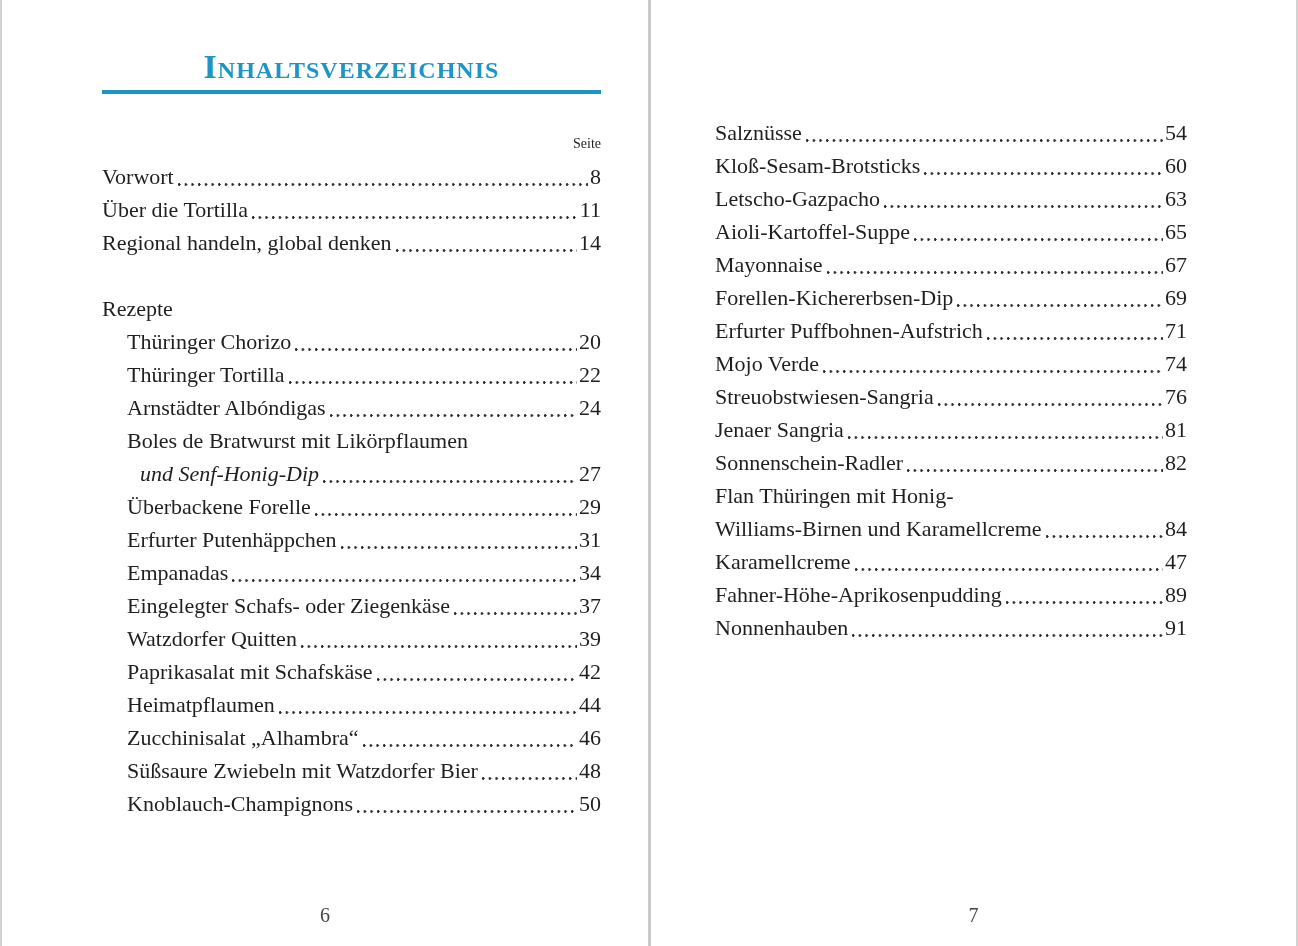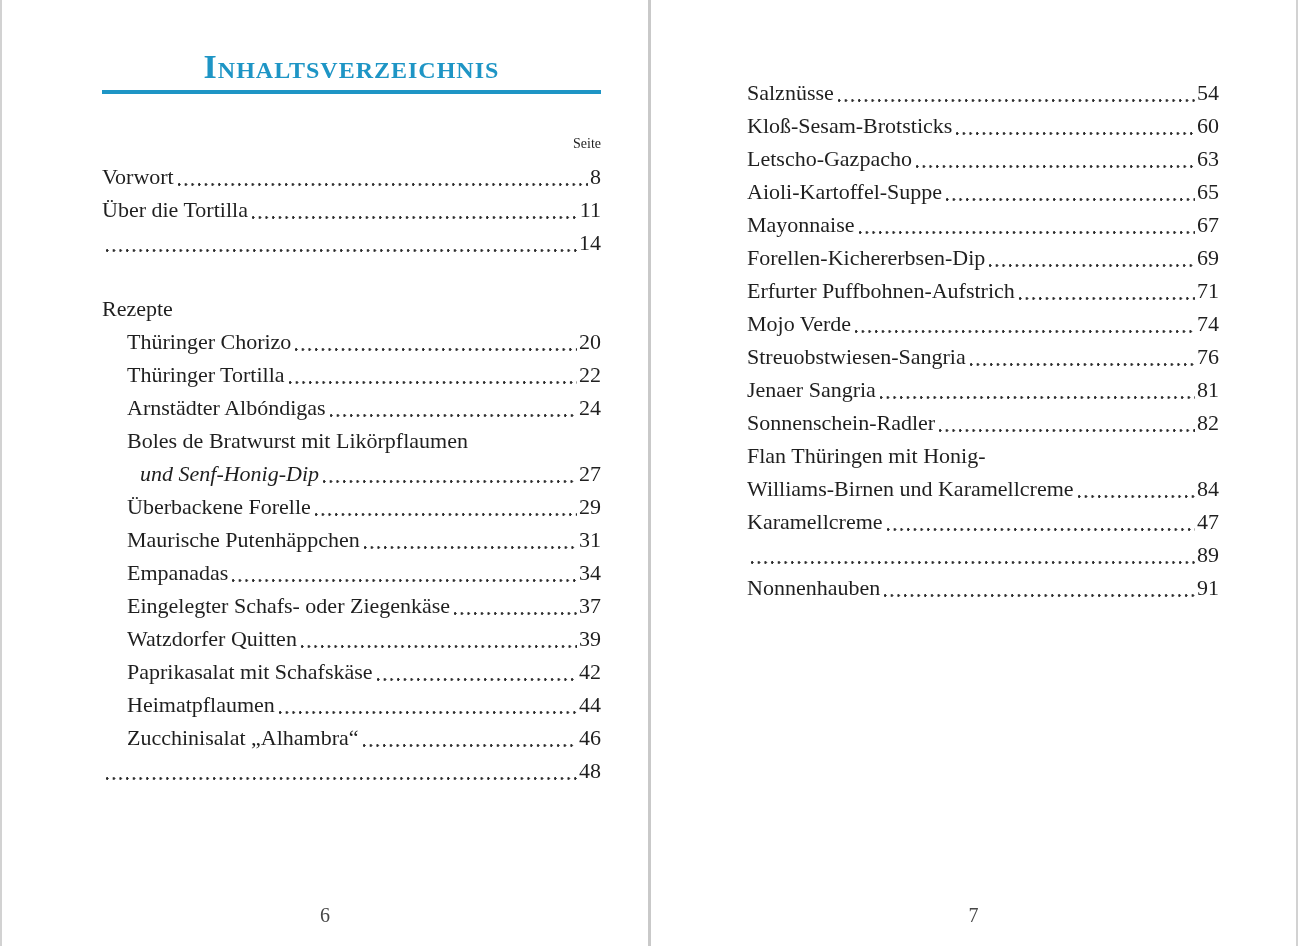--- a/index.html
+++ b/index.html
@@ -24,21 +24,21 @@
     width:1298px;height:946px;
     background:#ffffff;
     border-left:2px solid var(--edge);
     border-right:2px solid var(--edge);
   }
   .page{position:relative;height:946px;background:#ffffff;}
   .page.left{width:646px;padding-left:40px;}
   .page.right{flex:1;}
   .divider{width:3px;height:946px;background:var(--divider);}
   .col-left{margin-left:60px;width:499px;}
-  .col-right{margin-left:96px;width:472px;padding-top:76px;}
+  .col-right{margin-left:64px;width:472px;padding-top:116px;}
   .toc-title{
     margin-top:46px;
     font-size:34px;
     line-height:42px;
     font-weight:bold;
     font-variant:small-caps;
     letter-spacing:1px;
     text-align:center;
     color:var(--accent);
     padding-bottom:2px;
@@ -97,20 +97,21 @@
             <span class="t">Vorwort</span>
             <span class="leader"></span>
             <span class="pg">8</span>
           </div>
           <div class="row">
             <span class="t">Über die Tortilla</span>
             <span class="leader"></span>
             <span class="pg">11</span>
           </div>
           <div class="row">
+            <span class="t">Regional handeln, global denken</span>
             <span class="leader"></span>
             <span class="pg">14</span>
           </div>
           <div class="row spacer"></div>
           <div class="row">
             <span class="t">Rezepte</span>
           </div>
           <div class="row ind1">
             <span class="t">Thüringer Chorizo</span>
             <span class="leader"></span>
@@ -133,21 +134,21 @@
             <span class="t">und Senf-Honig-Dip</span>
             <span class="leader"></span>
             <span class="pg">27</span>
           </div>
           <div class="row ind1">
             <span class="t">Überbackene Forelle</span>
             <span class="leader"></span>
             <span class="pg">29</span>
           </div>
           <div class="row ind1">
-            <span class="t">Maurische Putenhäppchen</span>
+            <span class="t">Erfurter Putenhäppchen</span>
             <span class="leader"></span>
             <span class="pg">31</span>
           </div>
           <div class="row ind1">
             <span class="t">Empanadas</span>
             <span class="leader"></span>
             <span class="pg">34</span>
           </div>
           <div class="row ind1">
             <span class="t">Eingelegter Schafs- oder Ziegenkäse</span>
@@ -168,22 +169,28 @@
             <span class="t">Heimatpflaumen</span>
             <span class="leader"></span>
             <span class="pg">44</span>
           </div>
           <div class="row ind1">
             <span class="t">Zucchinisalat „Alhambra“</span>
             <span class="leader"></span>
             <span class="pg">46</span>
           </div>
           <div class="row ind1">
+            <span class="t">Süßsaure Zwiebeln mit Watzdorfer Bier</span>
             <span class="leader"></span>
             <span class="pg">48</span>
+          </div>
+          <div class="row ind1">
+            <span class="t">Knoblauch-Champignons</span>
+            <span class="leader"></span>
+            <span class="pg">50</span>
           </div>
         </div>
     </div>
     <div class="folio">6</div>
   </div>
 
   <div class="divider"></div>
 
   <div class="page right">
     <div class="col-right">
@@ -250,20 +257,21 @@
             <span class="t">Williams-Birnen und Karamellcreme</span>
             <span class="leader"></span>
             <span class="pg">84</span>
           </div>
           <div class="row">
             <span class="t">Karamellcreme</span>
             <span class="leader"></span>
             <span class="pg">47</span>
           </div>
           <div class="row">
+            <span class="t">Fahner-Höhe-Aprikosenpudding</span>
             <span class="leader"></span>
             <span class="pg">89</span>
           </div>
           <div class="row">
             <span class="t">Nonnenhauben</span>
             <span class="leader"></span>
             <span class="pg">91</span>
           </div>
         </div>
     </div>

